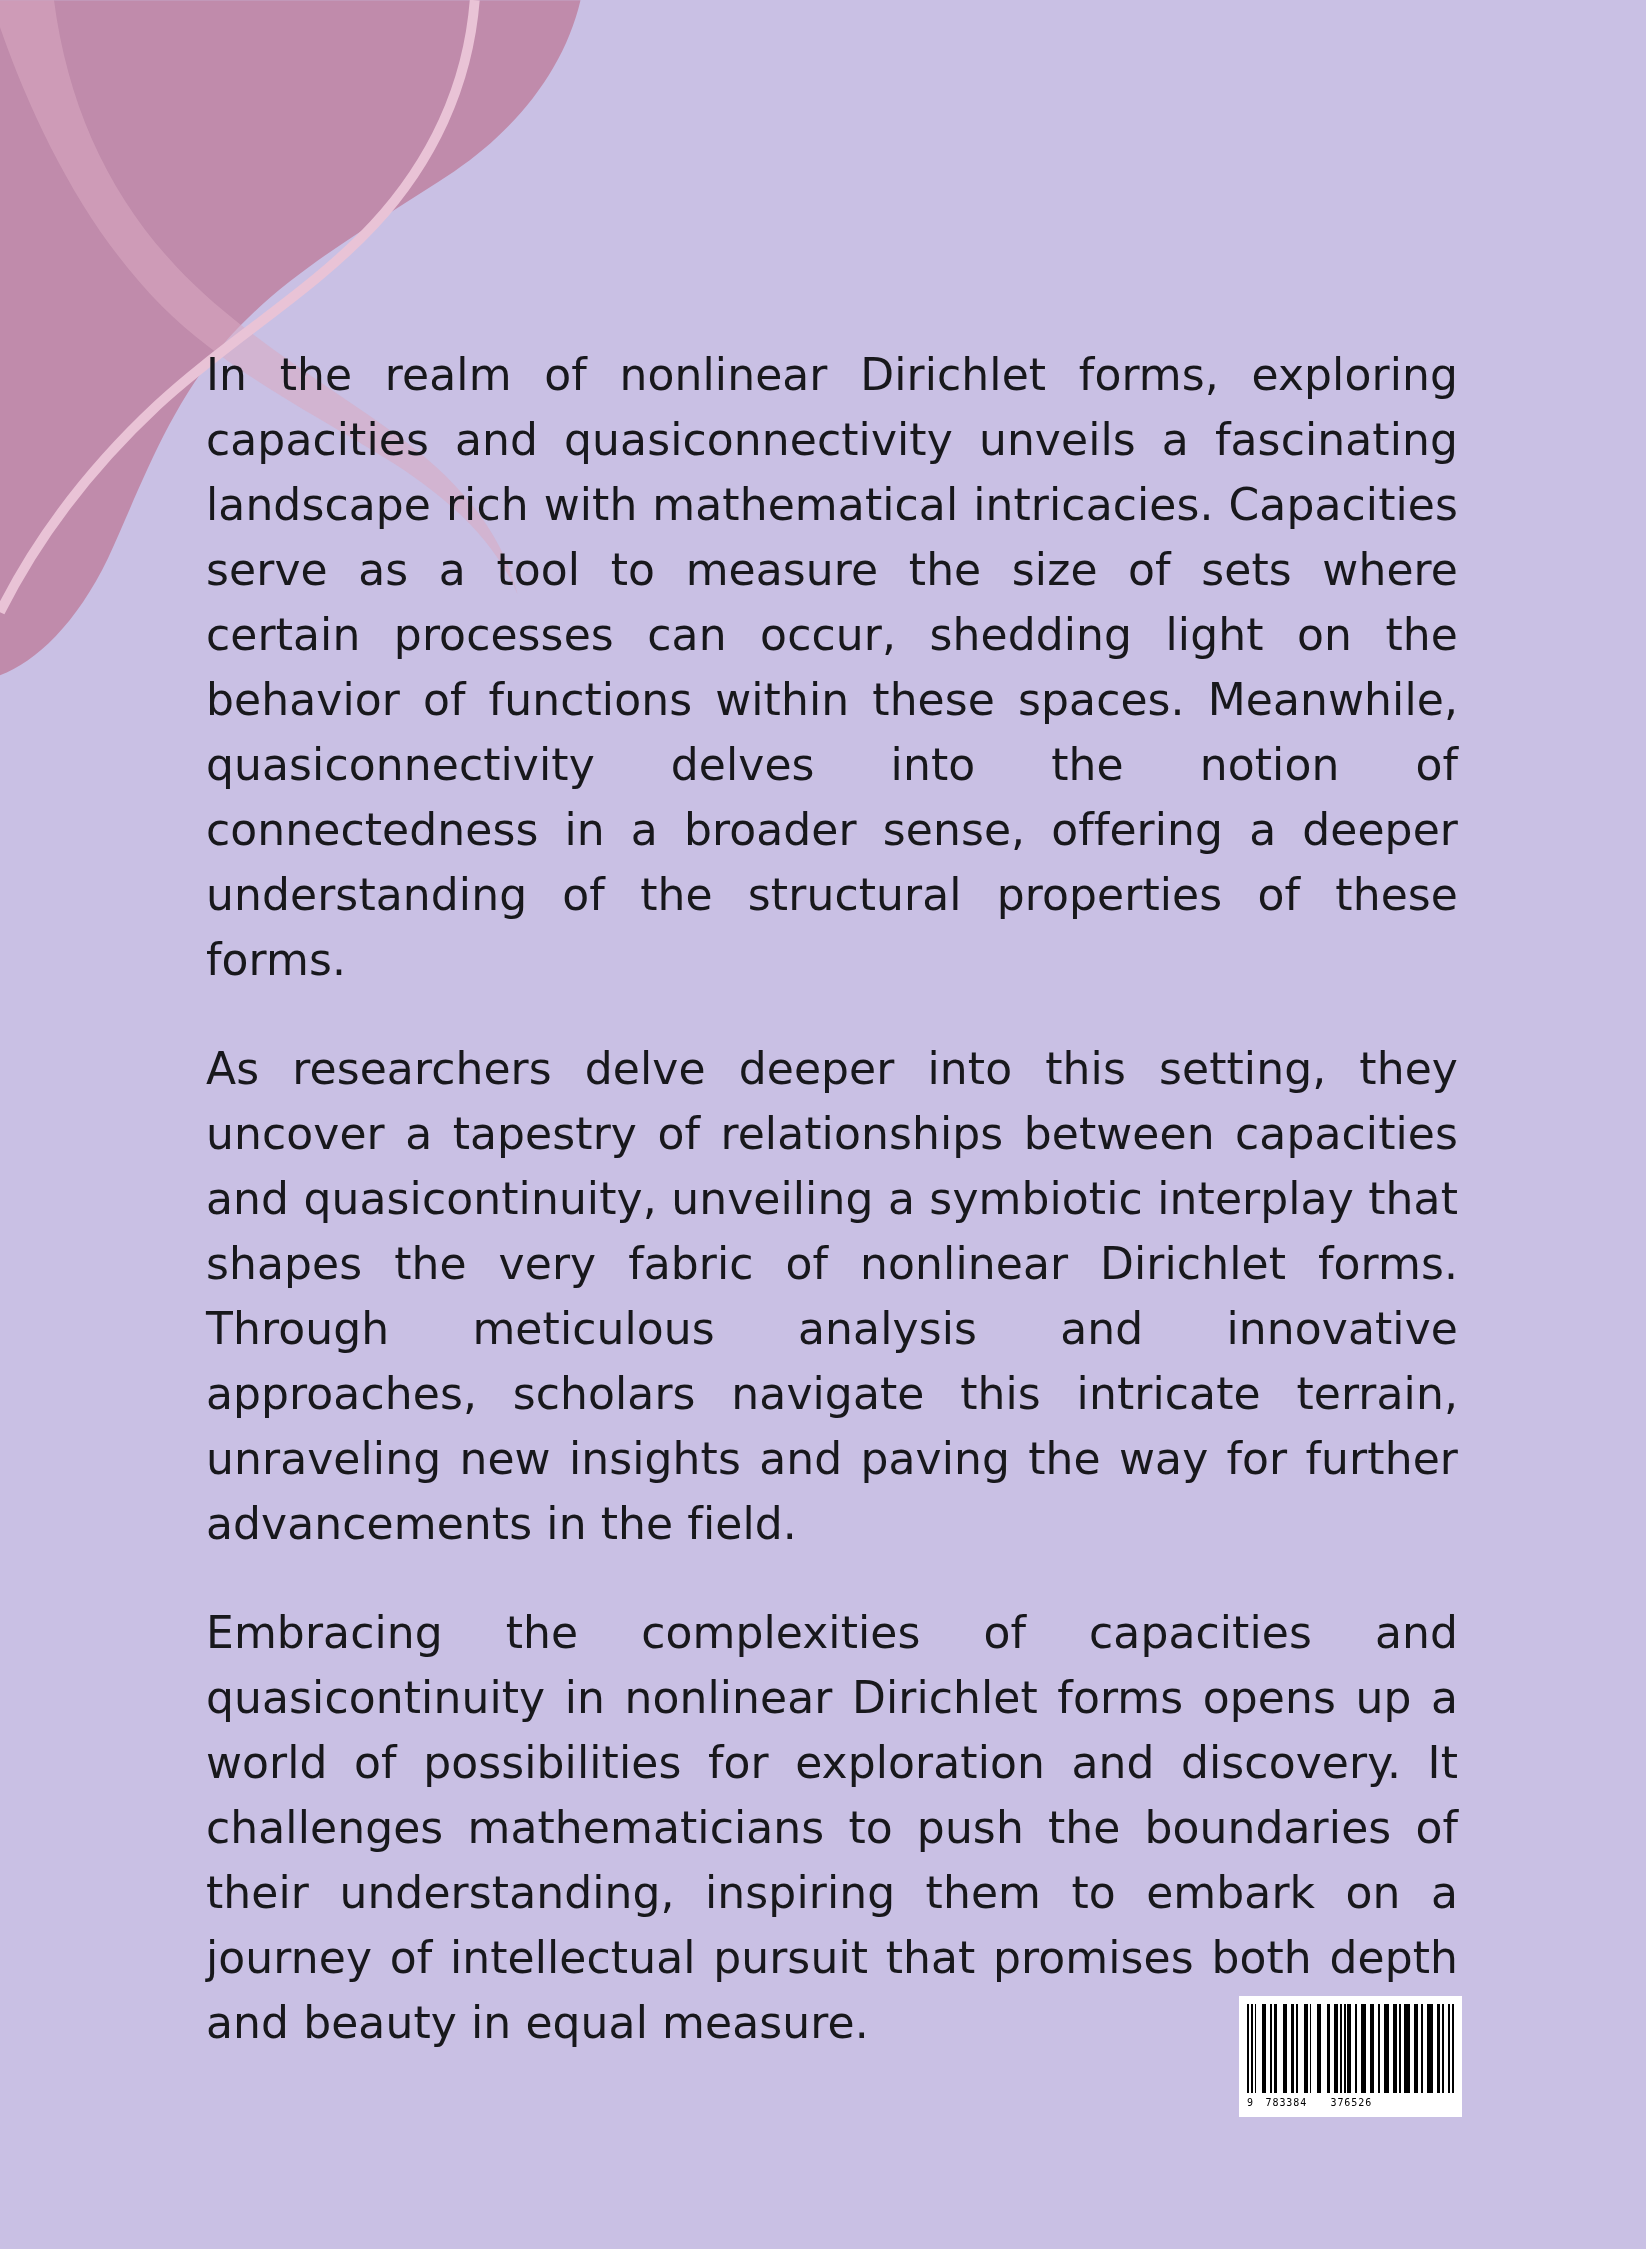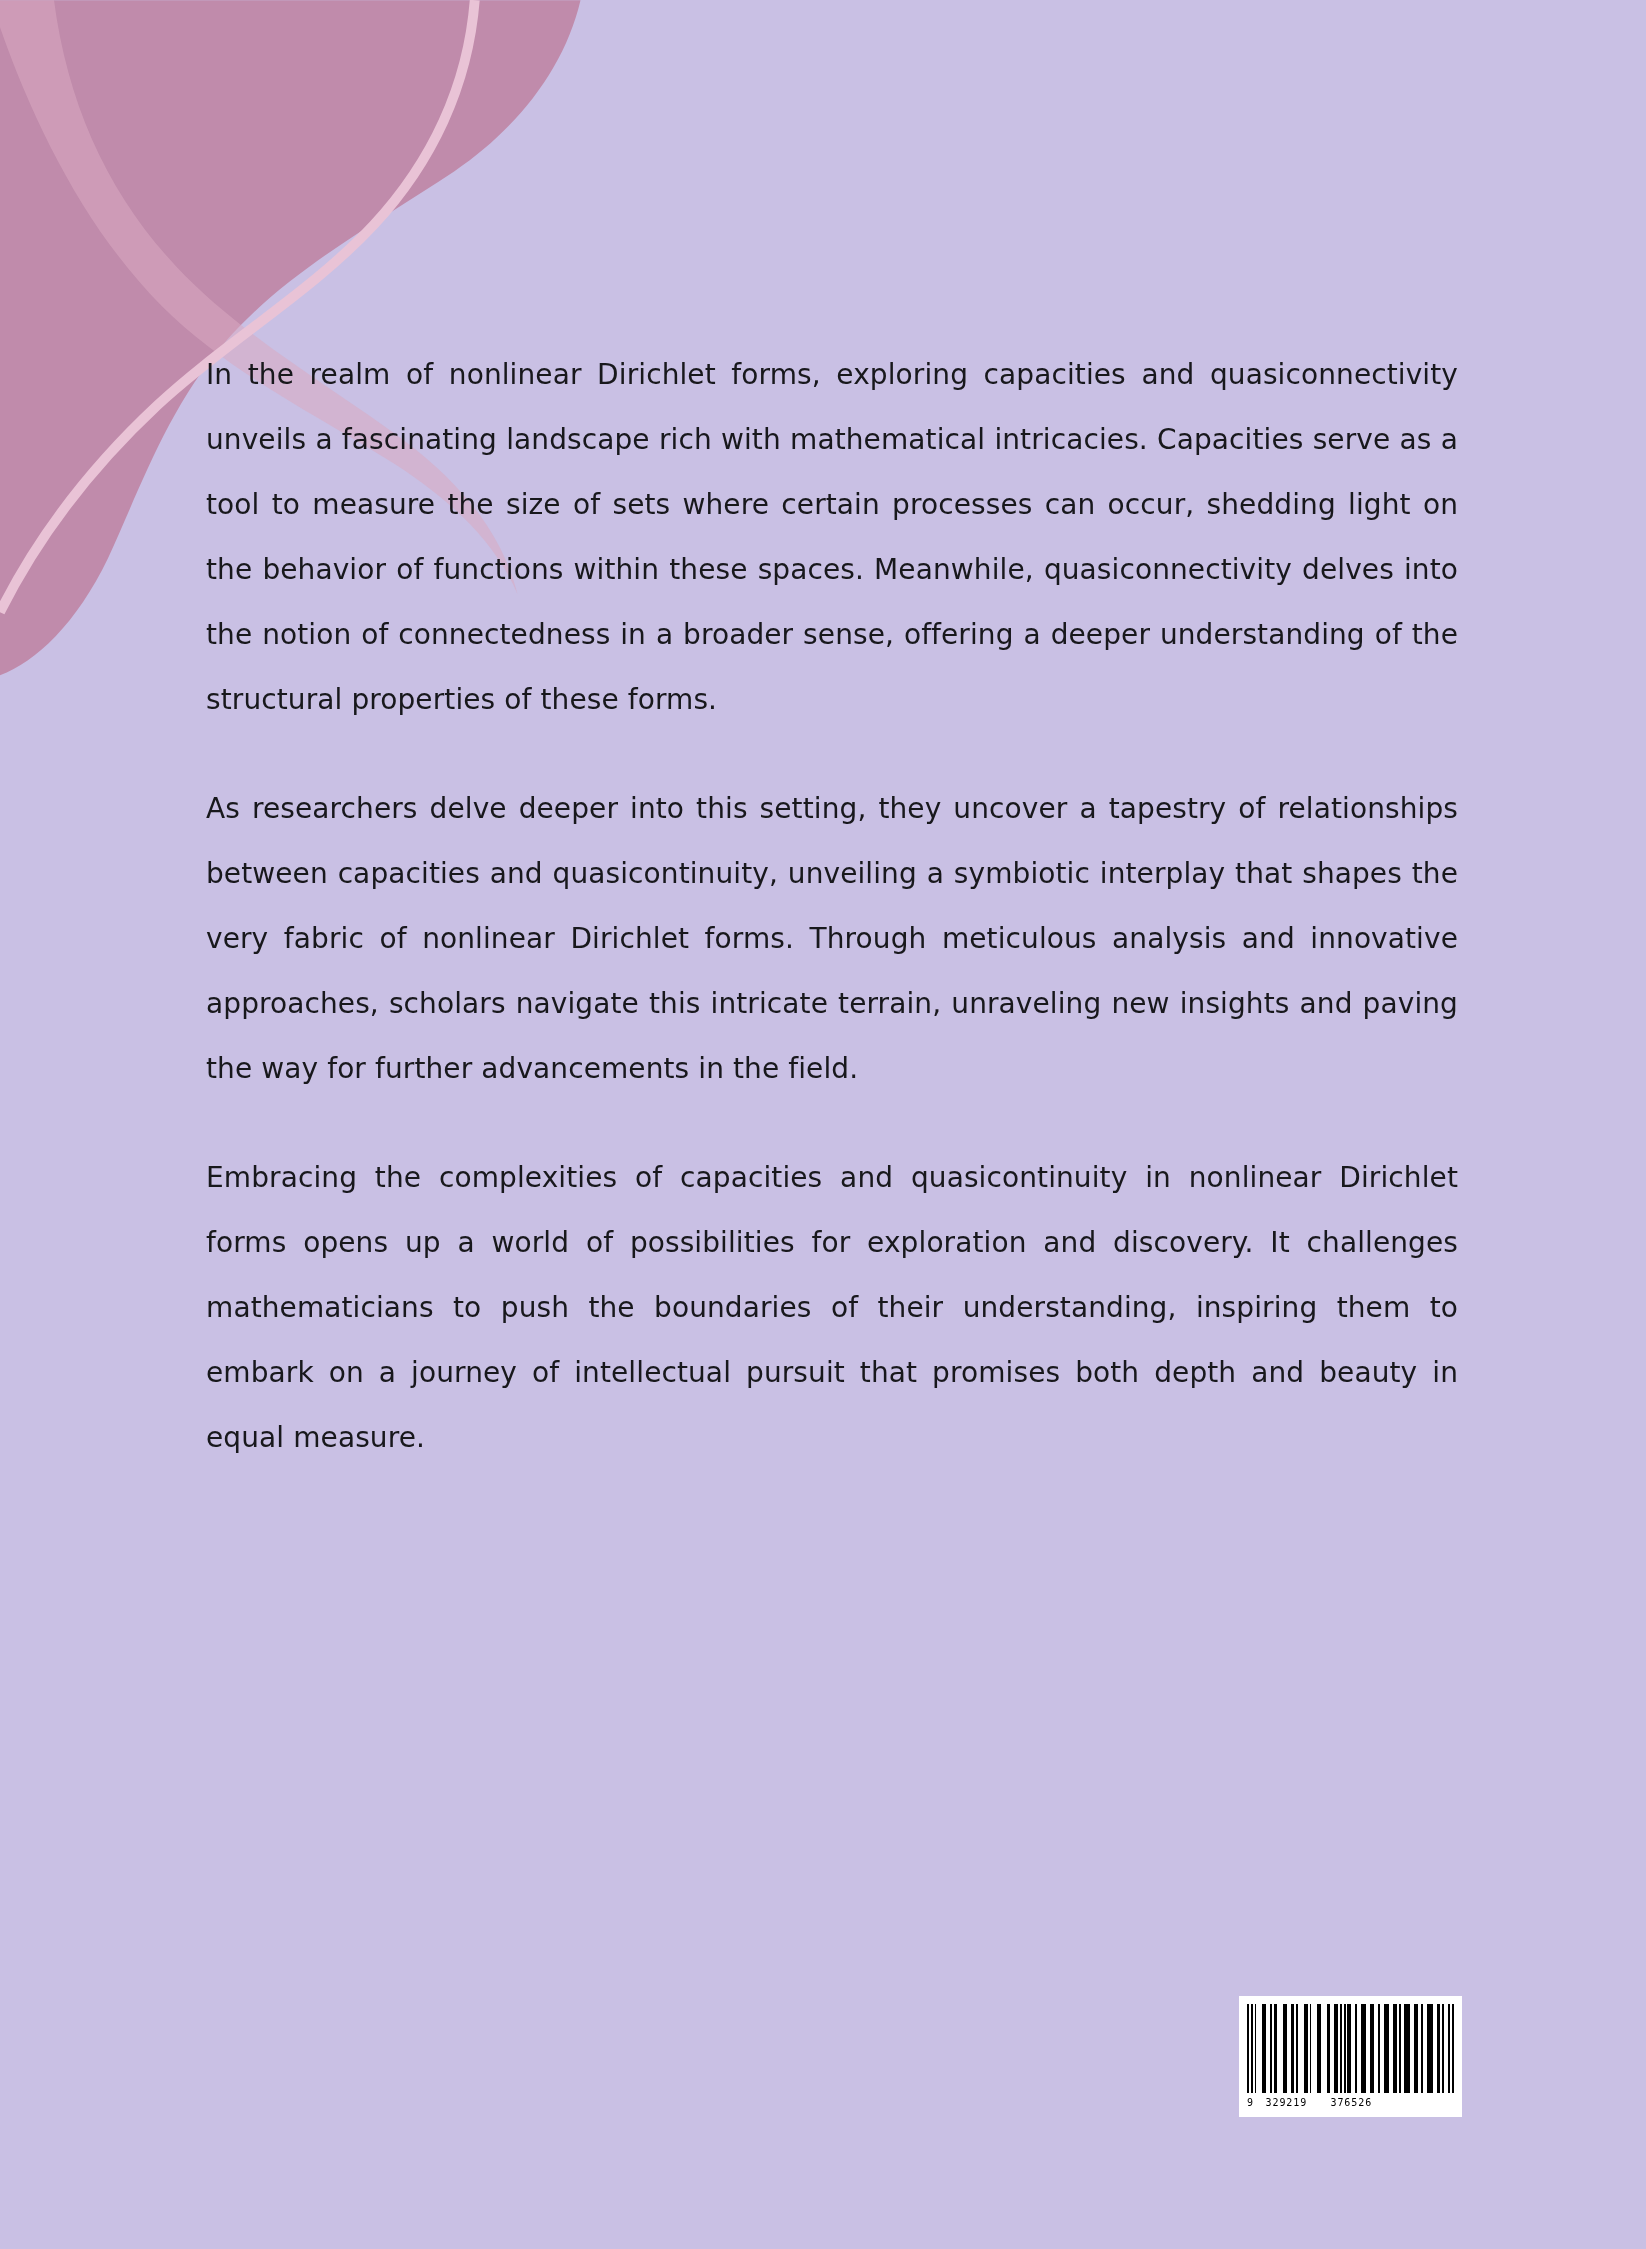--- a/index.html
+++ b/index.html
@@ -34,21 +34,21 @@
     height: 2487px;
   }
   .blurb {
     position: absolute;
     left: 206px;
     top: 342px;
     width: 1252px;
   }
   .para {
     color: #18181c;
-    font-size: 28px;
+    font-size: 44px;
     line-height: 65px;
     text-align: justify;
     text-justify: inter-word;
     margin: 0 0 44px 0;
     letter-spacing: 0.1px;
   }
   .para:last-child {
     margin-bottom: 0;
   }
 
@@ -183,19 +183,19 @@
         <span style="width:3.8px;background:#000;"></span>
         <span style="width:1.9px;background:transparent;"></span>
         <span style="width:1.9px;background:#000;"></span>
         <span style="width:3.8px;background:transparent;"></span>
         <span style="width:1.9px;background:#000;"></span>
         <span style="width:1.9px;background:transparent;"></span>
         <span style="width:1.9px;background:#000;"></span>
       </div>
     <div class="barcode-digits">
       <span class="d-left">9</span>
-      <span class="d-mid">329219</span>
+      <span class="d-mid">783384</span>
       <span class="d-right">376526</span>
     </div>
   </div>
 
 </div>
 
 
 </body></html>

